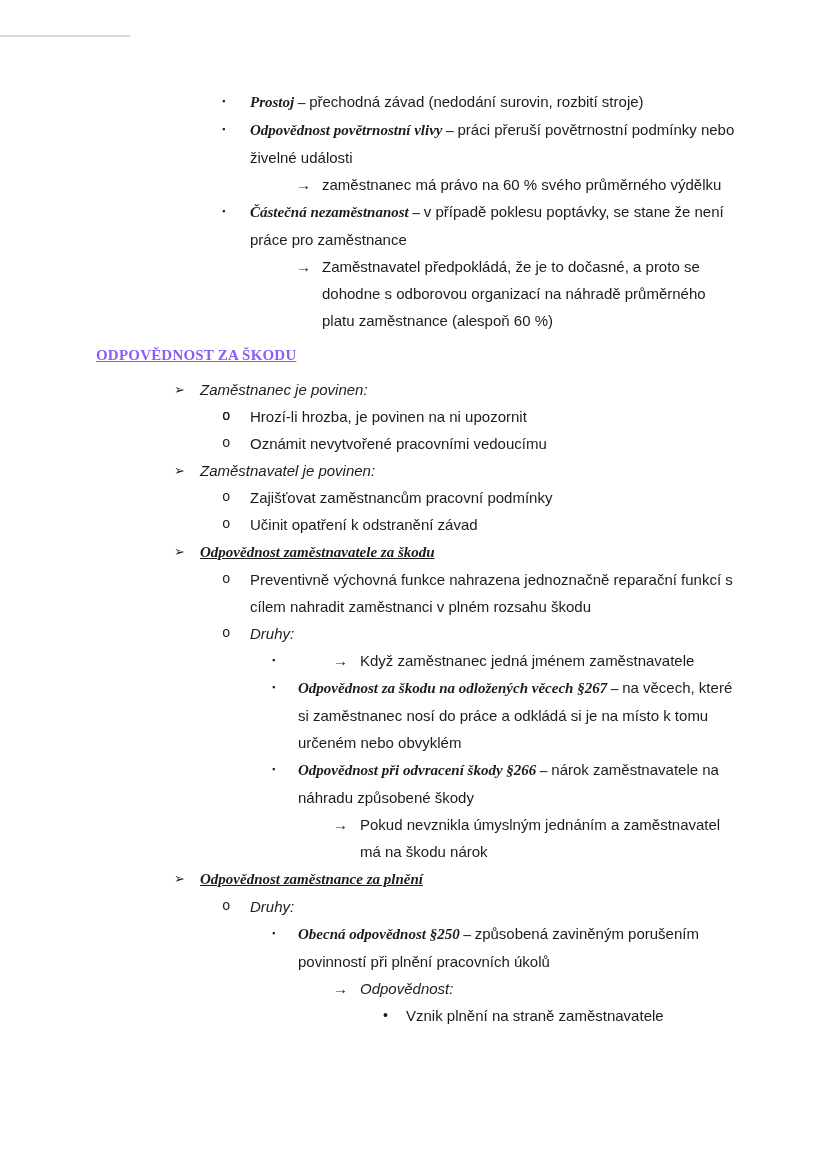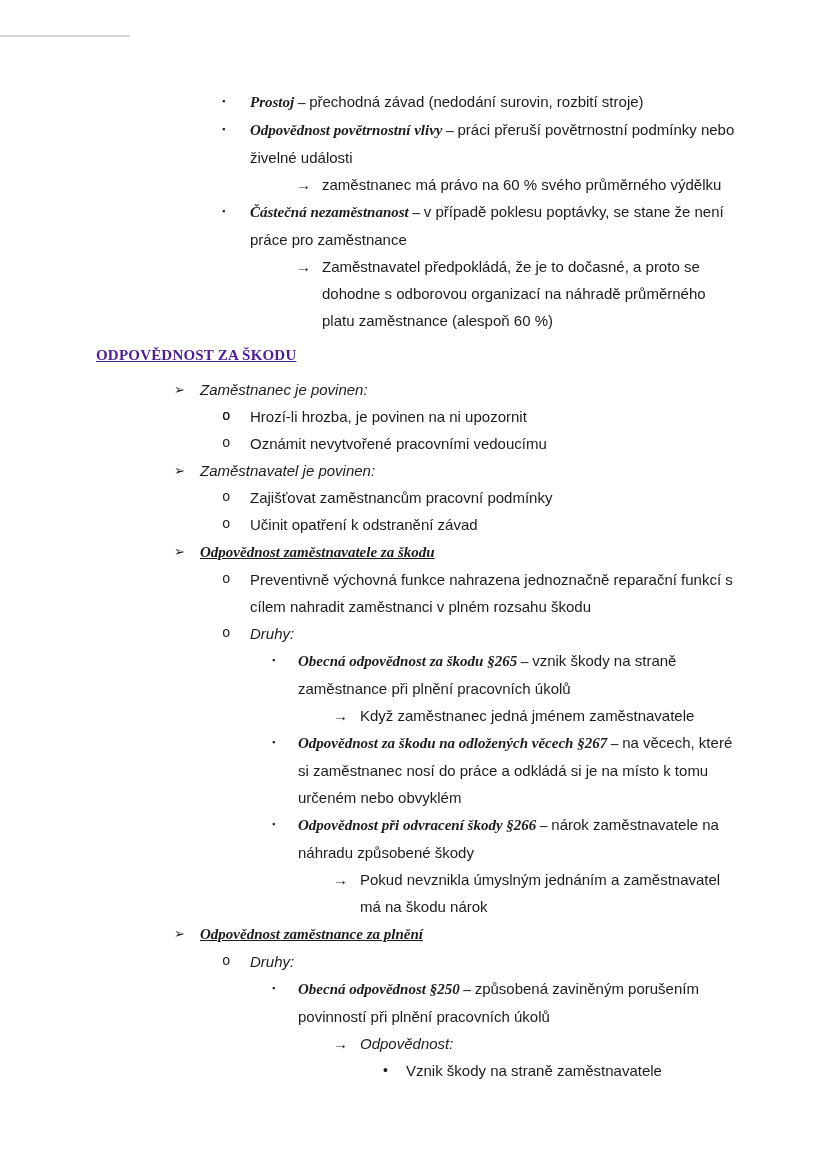--- a/index.html
+++ b/index.html
@@ -41,21 +41,21 @@
 
   .lv-square2 { padding-left: 202px; }
   .lv-square2 > .marker { left: 176px; font-size: 9px; }
 
   .lv-arrow2 { padding-left: 264px; }
   .lv-arrow2 > .marker { left: 237px; font-size: 15px; }
 
   .lv-dot { padding-left: 310px; }
   .lv-dot > .marker { left: 287px; font-size: 14px; }
 
-  .heading { margin: 7px 0; color: #4c1d95; }
+  .heading { margin: 7px 0; color: #8b5cf6; }
   .heading .b { letter-spacing: 0.2px; }
 
   .b { font-weight: 700; font-family: Liberation Serif, serif; }
   .i { font-style: italic; }
   .u { text-decoration: underline; }
 </style>
 </head>
 <body>
 
 <div class="page">
@@ -70,24 +70,24 @@
       <div class="li lv-chevron"><span class="marker mk-chevron">➢</span><span class="text"><span class="i">Zaměstnanec je povinen:</span></span></div>
       <div class="li lv-circle"><span class="marker mk-circle">o</span></div>
       <div class="li lv-circle"><span class="marker mk-circle">o</span><span class="text"><span class="">Hrozí-li hrozba, je povinen na ni upozornit</span></span></div>
       <div class="li lv-circle"><span class="marker mk-circle">o</span><span class="text"><span class="">Oznámit nevytvořené pracovními vedoucímu</span></span></div>
       <div class="li lv-chevron"><span class="marker mk-chevron">➢</span><span class="text"><span class="i">Zaměstnavatel je povinen:</span></span></div>
       <div class="li lv-circle"><span class="marker mk-circle">o</span><span class="text"><span class="">Zajišťovat zaměstnancům pracovní podmínky</span></span></div>
       <div class="li lv-circle"><span class="marker mk-circle">o</span><span class="text"><span class="">Učinit opatření k odstranění závad</span></span></div>
       <div class="li lv-chevron"><span class="marker mk-chevron">➢</span><span class="text"><span class="b i u">Odpovědnost zaměstnavatele za škodu</span></span></div>
       <div class="li lv-circle"><span class="marker mk-circle">o</span><span class="text"><span class="">Preventivně výchovná funkce nahrazena jednoznačně reparační funkcí s cílem nahradit zaměstnanci v plném rozsahu škodu</span></span></div>
       <div class="li lv-circle"><span class="marker mk-circle">o</span><span class="text"><span class="i">Druhy:</span></span></div>
-      <div class="li lv-square2"><span class="marker mk-square">▪</span><span class="text"><span class="b i">Obecná odpovědnost za škodu §265 – </span><span class="">vznik škody na straně zaměstnance při plnění pracovních úkolů</span></span></div>
+      <div class="li lv-square2"><span class="marker mk-square">▪</span></div>
       <div class="li lv-arrow2"><span class="marker mk-arrow">→</span><span class="text"><span class="">Když zaměstnanec jedná jménem zaměstnavatele</span></span></div>
       <div class="li lv-square2"><span class="marker mk-square">▪</span><span class="text"><span class="b i">Odpovědnost za škodu na odložených věcech §267 – </span><span class="">na věcech, které si zaměstnanec nosí do práce a odkládá si je na místo k tomu určeném nebo obvyklém</span></span></div>
       <div class="li lv-square2"><span class="marker mk-square">▪</span><span class="text"><span class="b i">Odpovědnost při odvracení škody §266 – </span><span class="">nárok zaměstnavatele na náhradu způsobené škody</span></span></div>
       <div class="li lv-arrow2"><span class="marker mk-arrow">→</span><span class="text"><span class="">Pokud nevznikla úmyslným jednáním a zaměstnavatel má na škodu nárok</span></span></div>
       <div class="li lv-chevron"><span class="marker mk-chevron">➢</span><span class="text"><span class="b i u">Odpovědnost zaměstnance za plnění</span></span></div>
       <div class="li lv-circle"><span class="marker mk-circle">o</span><span class="text"><span class="i">Druhy:</span></span></div>
       <div class="li lv-square2"><span class="marker mk-square">▪</span><span class="text"><span class="b i">Obecná odpovědnost §250 – </span><span class="">způsobená zaviněným porušením povinností při plnění pracovních úkolů</span></span></div>
       <div class="li lv-arrow2"><span class="marker mk-arrow">→</span><span class="text"><span class="i">Odpovědnost:</span></span></div>
-      <div class="li lv-dot"><span class="marker mk-dot">•</span><span class="text"><span class="">Vznik škody na straně zaměstnavatele</span></span></div>
+      <div class="li lv-dot"><span class="marker mk-dot">•</span><span class="text"><span class="">Vznik plnění na straně zaměstnavatele</span></span></div>
     </div>
 </div>
 
 </body></html>

